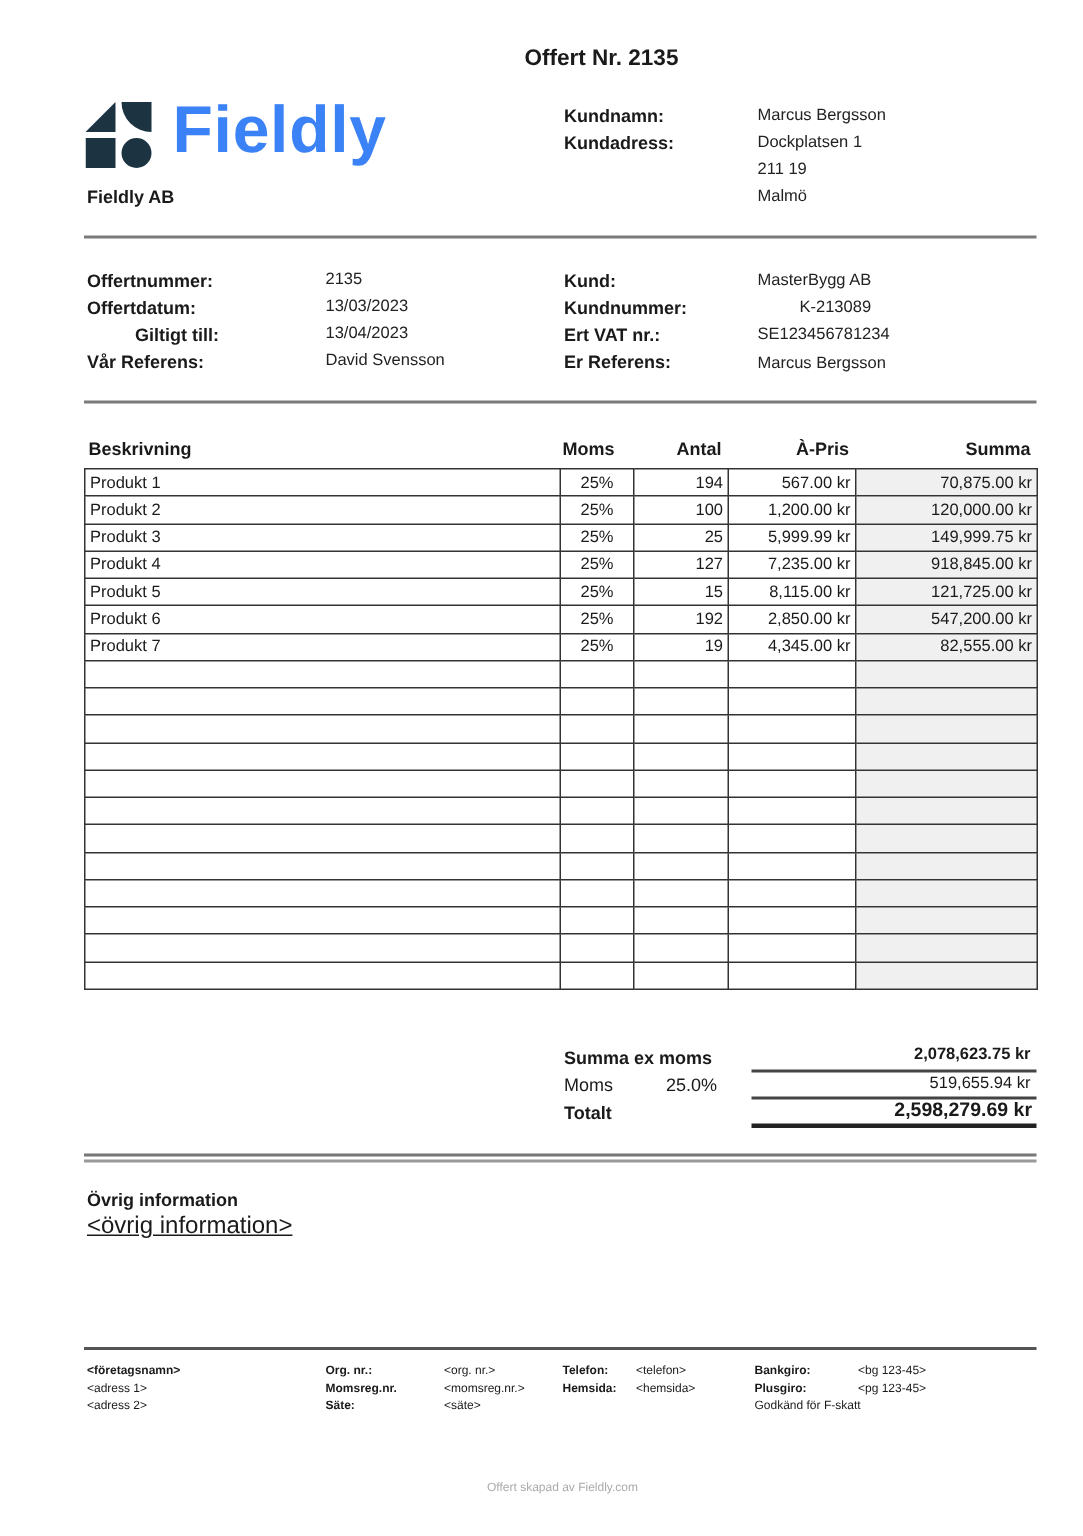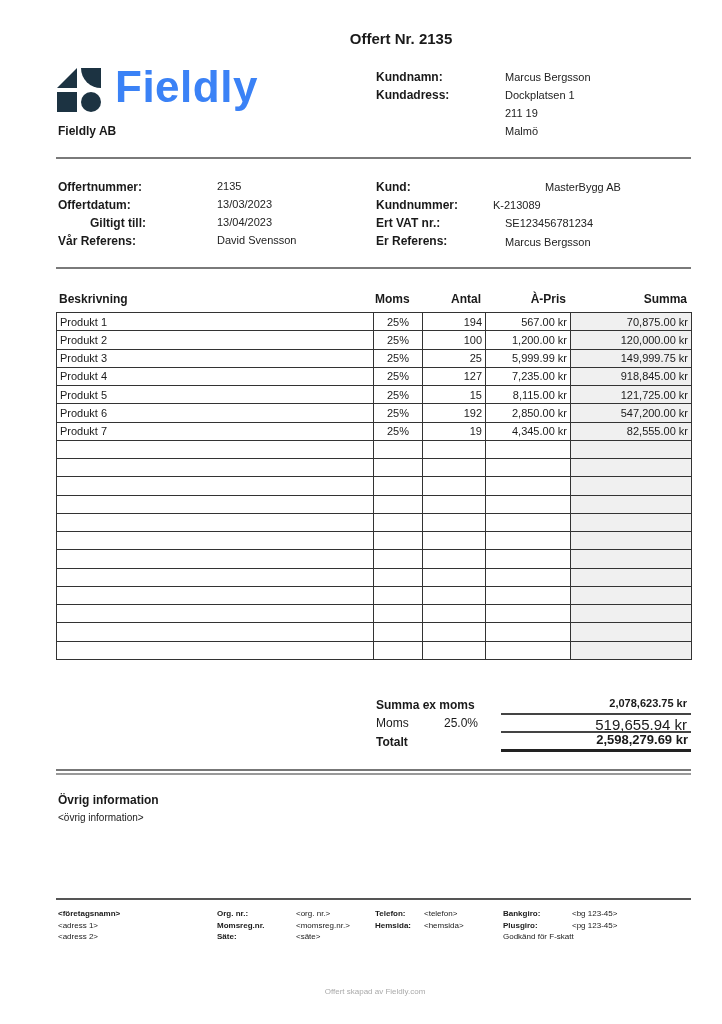--- a/index.html
+++ b/index.html
@@ -13,21 +13,21 @@
   .lbl { font-size: 12px; font-weight: bold; line-height: 18px; }
   .val { font-size: 11px; line-height: 18px; color: #222; }
   .hr { background: #7a7a7a; height: 2px; }
   .hr-dark { background: #444; height: 1.5px; }
   table.items { position: absolute; left: 56px; top: 312px; width: 635px; border-collapse: collapse; table-layout: fixed; }
   table.items td { border: 1px solid #333; height: 18.25px; font-size: 11px; padding: 0 3px; white-space: nowrap; overflow: hidden; }
   table.items td.c-moms { text-align: center; }
   table.items td.num { text-align: right; }
   table.items td.sum { background: #f0f0f0; text-align: right; }
   .th { font-size: 12px; font-weight: bold; top: 292px; }
-  .tot-val { font-size: 15px; text-align: right; }
+  .tot-val { font-size: 11px; text-align: right; }
   .foot { font-size: 8px; line-height: 11.5px; }
 </style>
 </head>
 <body>
 
 <div class="abs title" style="width:722px;">Offert Nr. 2135</div>
 
 <div class="abs logo">
   <svg width="46" height="44" viewBox="0 0 46 44" style="position:absolute;left:0;top:0;">
     <polygon points="0,20 20,0 20,20" fill="#1c3342"></polygon>
@@ -51,23 +51,23 @@
 <div class="abs lbl" style="left:58px;top:178px;">Offertnummer:</div>
 <div class="abs val" style="left:217px;top:177px;">2135</div>
 <div class="abs lbl" style="left:58px;top:196px;">Offertdatum:</div>
 <div class="abs val" style="left:217px;top:195px;">13/03/2023</div>
 <div class="abs lbl" style="left:58px;top:214px;margin-left:32px;">Giltigt till:</div>
 <div class="abs val" style="left:217px;top:213px;">13/04/2023</div>
 <div class="abs lbl" style="left:58px;top:232px;">Vår Referens:</div>
 <div class="abs val" style="left:217px;top:231px;">David Svensson</div>
 
 <div class="abs lbl" style="left:376px;top:178px;">Kund:</div>
-<div class="abs val" style="left:505px;top:178px;margin-left:40px;">MasterBygg AB</div>
+<div class="abs val" style="left:505px;top:178px;">MasterBygg AB</div>
 <div class="abs lbl" style="left:376px;top:196px;">Kundnummer:</div>
-<div class="abs val" style="left:493px;top:196px;">K-213089</div>
+<div class="abs val" style="left:533px;top:196px;">K-213089</div>
 <div class="abs lbl" style="left:376px;top:214px;">Ert VAT nr.:</div>
 <div class="abs val" style="left:505px;top:214px;">SE123456781234</div>
 <div class="abs lbl" style="left:376px;top:232px;">Er Referens:</div>
 <div class="abs val" style="left:505px;top:233px;">Marcus Bergsson</div>
 
 <div class="abs hr" style="left:56px;top:267px;width:635px;"></div>
 
 <div class="abs th" style="left:59px;">Beskrivning</div>
 <div class="abs th" style="left:375px;">Moms</div>
 <div class="abs th" style="left:422px;width:59px;text-align:right;">Antal</div>
@@ -227,21 +227,21 @@
 <div class="abs tot-val" style="left:500px;top:716px;width:187px;">519,655.94 kr</div>
 <div class="abs hr-dark" style="left:501px;top:731px;width:190px;"></div>
 <div class="abs lbl" style="left:376px;top:733px;">Totalt</div>
 <div class="abs tot-val" style="left:480px;top:732px;width:208px;font-weight:bold;font-size:13px;">2,598,279.69 kr</div>
 <div class="abs" style="left:501px;top:749px;width:190px;height:3px;background:#222;"></div>
 
 <div class="abs" style="left:56px;top:769px;width:635px;height:2px;background:#777;"></div>
 <div class="abs" style="left:56px;top:773px;width:635px;height:1.5px;background:#999;"></div>
 
 <div class="abs lbl" style="left:58px;top:791px;">Övrig information</div>
-<div class="abs" style="left:58px;top:809px;font-size:10px;line-height:18px;">&lt;övrig information&gt;</div>
+<div class="abs" style="left:58px;top:809px;font-size:16px;line-height:18px;text-decoration:underline;">&lt;övrig information&gt;</div>
 
 <div class="abs" style="left:56px;top:898px;width:635px;height:2px;background:#555;"></div>
 
 <div class="abs foot" style="left:58px;top:908px;">
   <div style="font-weight:bold;">&lt;företagsnamn&gt;</div>
   <div>&lt;adress 1&gt;</div>
   <div>&lt;adress 2&gt;</div>
 </div>
 <div class="abs foot" style="left:217px;top:908px;font-weight:bold;">
   <div>Org. nr.:</div>

